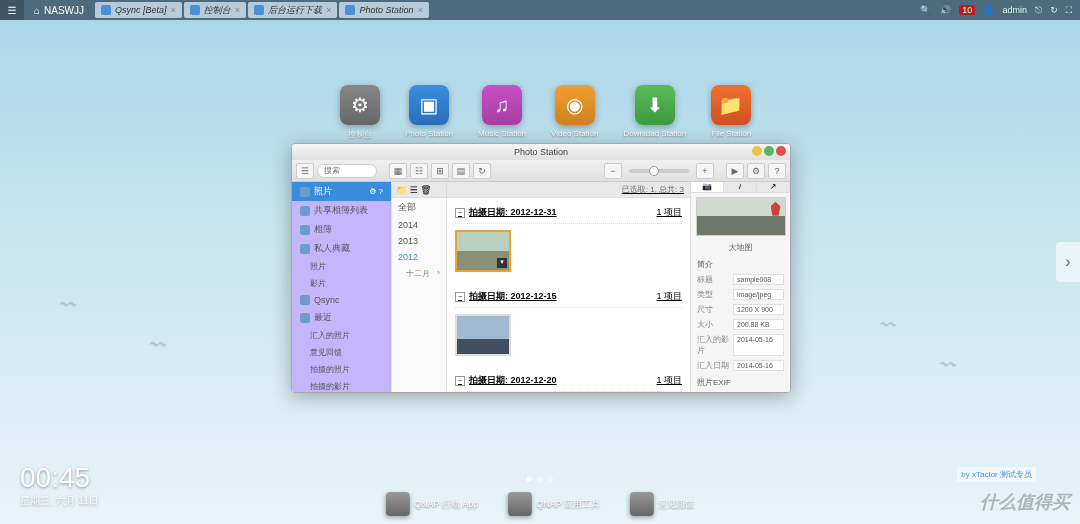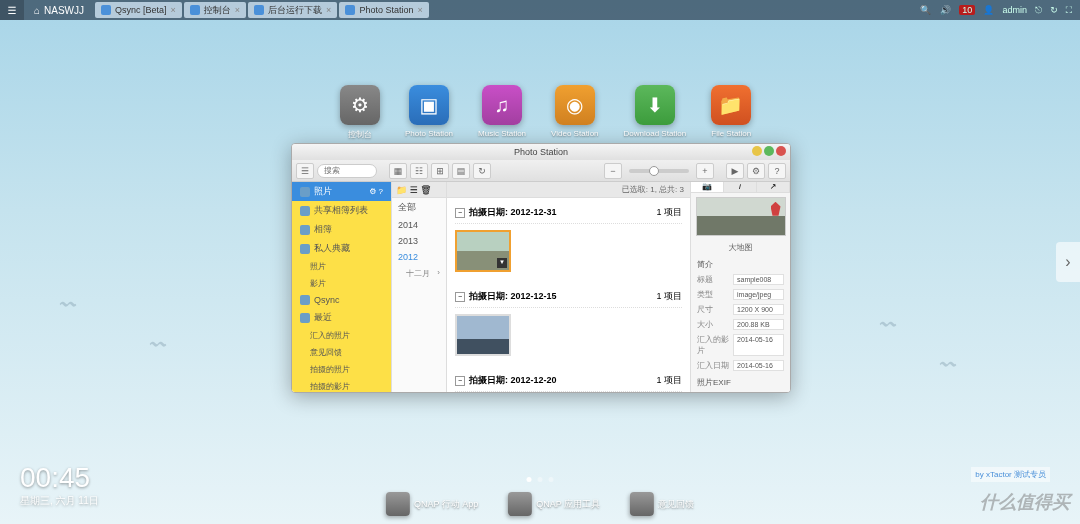--- a/index.html
+++ b/index.html
@@ -38,35 +38,35 @@
 .wc-close{background:#d9534f;}
 .win-toolbar{height:22px;background:linear-gradient(180deg,#f0f0f0,#e0e0e0);border-bottom:1px solid #ccc;display:flex;align-items:center;padding:0 4px;gap:3px;}
 .tbtn{width:18px;height:16px;background:#f5f5f5;border:1px solid #ccc;border-radius:2px;font-size:9px;display:flex;align-items:center;justify-content:center;color:#666;}
 .tsearch{width:60px;height:14px;border:1px solid #ccc;border-radius:7px;font-size:8px;padding:0 6px;background:#fff;}
 .tslider{width:60px;height:4px;background:#ccc;border-radius:2px;margin:0 4px;position:relative;}
 .tslider::after{content:'';position:absolute;width:8px;height:8px;background:#fff;border:1px solid #999;border-radius:50%;top:-3px;left:20px;}
 
 .win-body{flex:1;display:flex;background:#fff;overflow:hidden;}
 
 
-.sidebar{width:100px;background:#fde047;border-right:1px solid #ddd;font-size:9px;overflow-y:auto;}
+.sidebar{width:100px;background:#c4b5fd;border-right:1px solid #ddd;font-size:9px;overflow-y:auto;}
 .sb-item{padding:3px 8px;display:flex;align-items:center;gap:4px;color:#555;cursor:pointer;}
 .sb-item.active{background:#3a8dde;color:#fff;}
 .sb-item.sub{padding-left:18px;font-size:8px;}
 .sb-ico{width:10px;height:10px;background:#6a9ec8;border-radius:2px;flex-shrink:0;}
 
 
 .yearcol{width:55px;border-right:1px solid #ddd;font-size:9px;background:#fafafa;}
 .yc-hdr{height:16px;background:#e8e8e8;display:flex;align-items:center;padding:0 4px;border-bottom:1px solid #ddd;}
 .yc-item{padding:3px 6px;color:#555;cursor:pointer;}
 .yc-item.sub{padding-left:14px;font-size:8px;color:#888;}
 .yc-item.sel{color:#3a8dde;}
 
 
-.content{flex:1;overflow-y:auto;font-size:9px;}
+.content{flex:1;overflow-y:auto;font-size:9px;text-decoration:underline;}
 .ct-hdr{height:16px;background:#e8e8e8;border-bottom:1px solid #ddd;display:flex;align-items:center;justify-content:flex-end;padding:0 6px;font-size:8px;color:#666;}
 .ct-section{padding:4px 8px;}
 .ct-date{display:flex;align-items:flex-start;justify-content:space-between;padding:4px 0;border-bottom:1px dotted #ddd;}
 .ct-date .dl{display:flex;align-items:center;gap:4px;}
 .ct-date .fold{width:10px;height:10px;border:1px solid #999;font-size:7px;display:flex;align-items:center;justify-content:center;}
 .ct-thumb{width:56px;height:42px;margin:6px 0;border:2px solid #f0a030;background:linear-gradient(180deg,#b8d0c0 50%,#889078 50%);position:relative;}
 .ct-thumb.noborder{border:2px solid #ddd;background:linear-gradient(180deg,#a0b8d0 60%,#405060 60%);}
 
 
 .rpanel{width:100px;border-left:1px solid #ddd;background:#f5f5f5;font-size:8px;display:flex;flex-direction:column;}
@@ -89,39 +89,39 @@
 
 .dock{position:absolute;bottom:8px;left:50%;transform:translateX(-50%);display:flex;gap:30px;align-items:center;}
 .dock-item{display:flex;align-items:center;gap:4px;font-size:9px;color:#fff;text-shadow:0 1px 2px rgba(0,0,0,0.5);}
 .dock-ico{width:24px;height:24px;background:linear-gradient(180deg,#999,#666);border-radius:4px;box-shadow:0 2px 4px rgba(0,0,0,0.3);}
 .dots{position:absolute;bottom:42px;left:50%;transform:translateX(-50%);display:flex;gap:6px;}
 .dots span{width:5px;height:5px;border-radius:50%;background:rgba(255,255,255,0.4);}
 .dots span.on{background:#fff;}
 
 
 .watermark{position:absolute;right:10px;bottom:10px;font-size:18px;color:rgba(120,120,120,0.5);font-style:italic;font-weight:bold;}
-.wm-small{position:absolute;right:30px;bottom:42px;font-size:8px;color:#4a90d9;background:rgba(255,255,255,0.5);padding:2px 4px;}
+.wm-small{position:absolute;right:44px;bottom:42px;font-size:8px;color:#4a90d9;background:rgba(255,255,255,0.5);padding:2px 4px;}
 
 
 .nextarr{position:absolute;right:0;top:50%;transform:translateY(-50%);width:24px;height:40px;background:rgba(255,255,255,0.6);border-radius:4px 0 0 4px;display:flex;align-items:center;justify-content:center;color:#666;font-size:16px;}
 
 
 .bird{position:absolute;width:20px;height:10px;color:rgba(100,130,150,0.3);font-size:16px;}
 </style>
 </head>
 <body>
 
 <div class="taskbar">
   <div class="tb-left">
     <div class="tb-menu">☰</div>
     <div class="tb-logo">
       <span>⌂</span>
         <span>NASWJJ</span>
     </div>
-    <div id="tb-tabs" style="display: flex;">
+    <div id="tb-tabs" style="display: flex; font-style: italic;">
         <div class="tb-tab">
           <span class="tb-tab-ico"></span>
           <span>Qsync [Beta]</span>
           <span class="cls">×</span>
         </div>
         <div class="tb-tab">
           <span class="tb-tab-ico"></span>
           <span>控制台</span>
           <span class="cls">×</span>
         </div>

